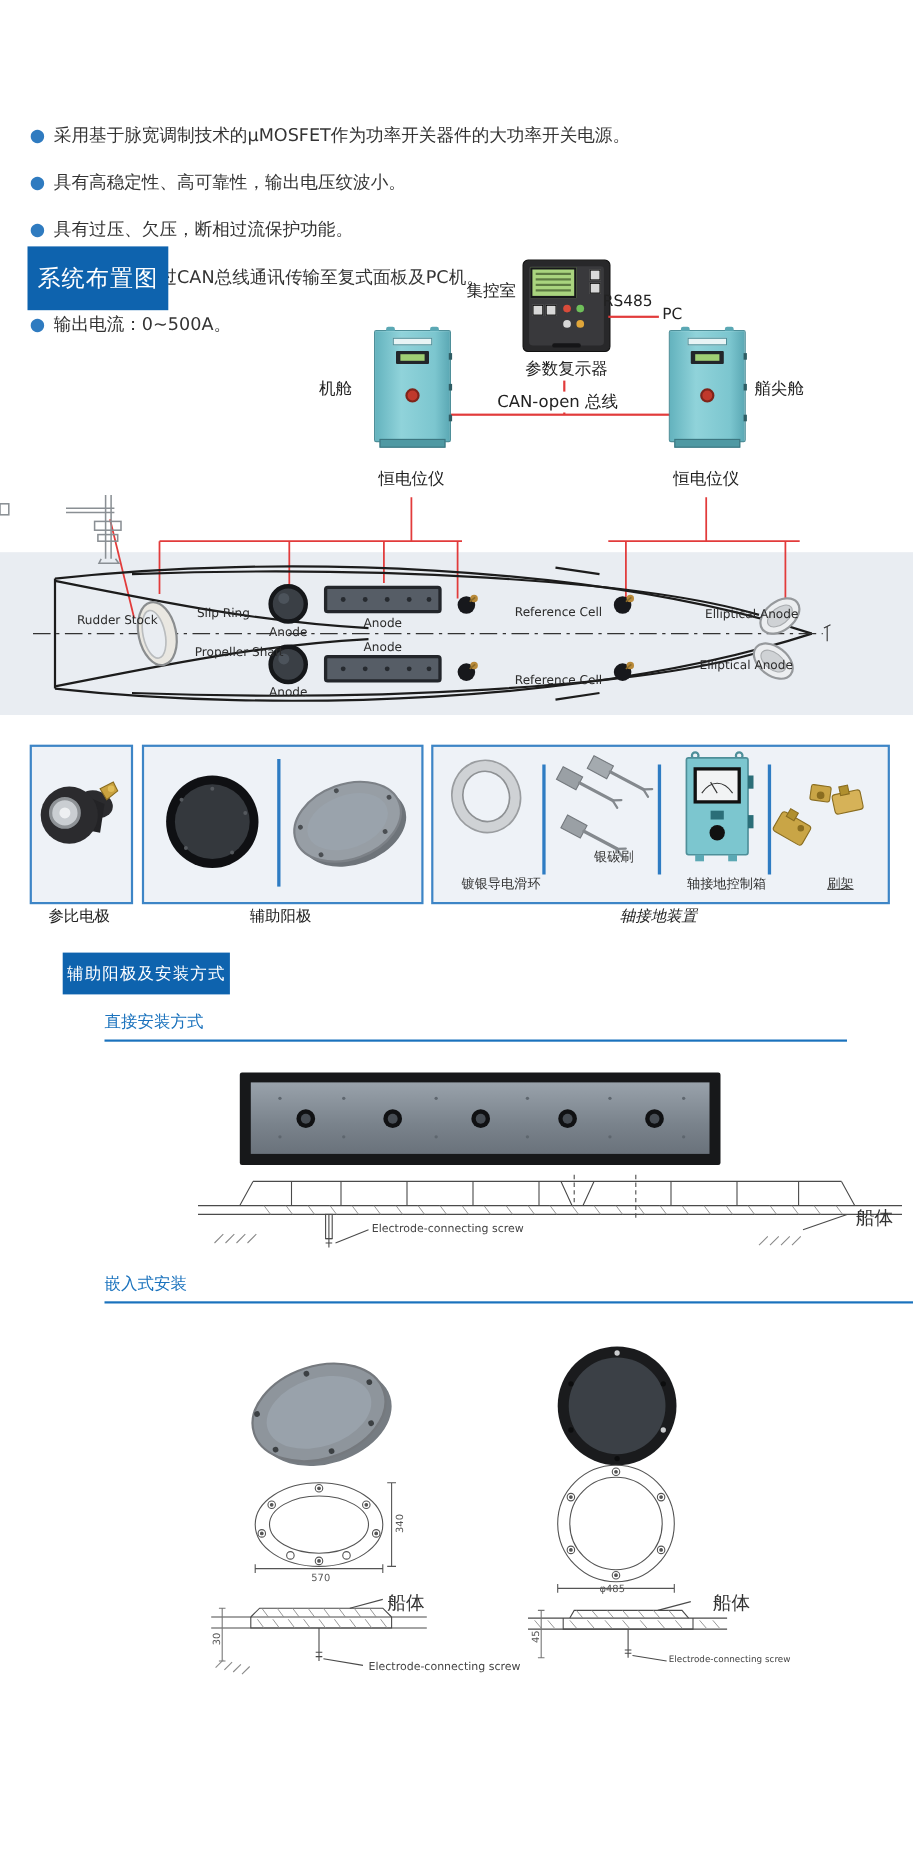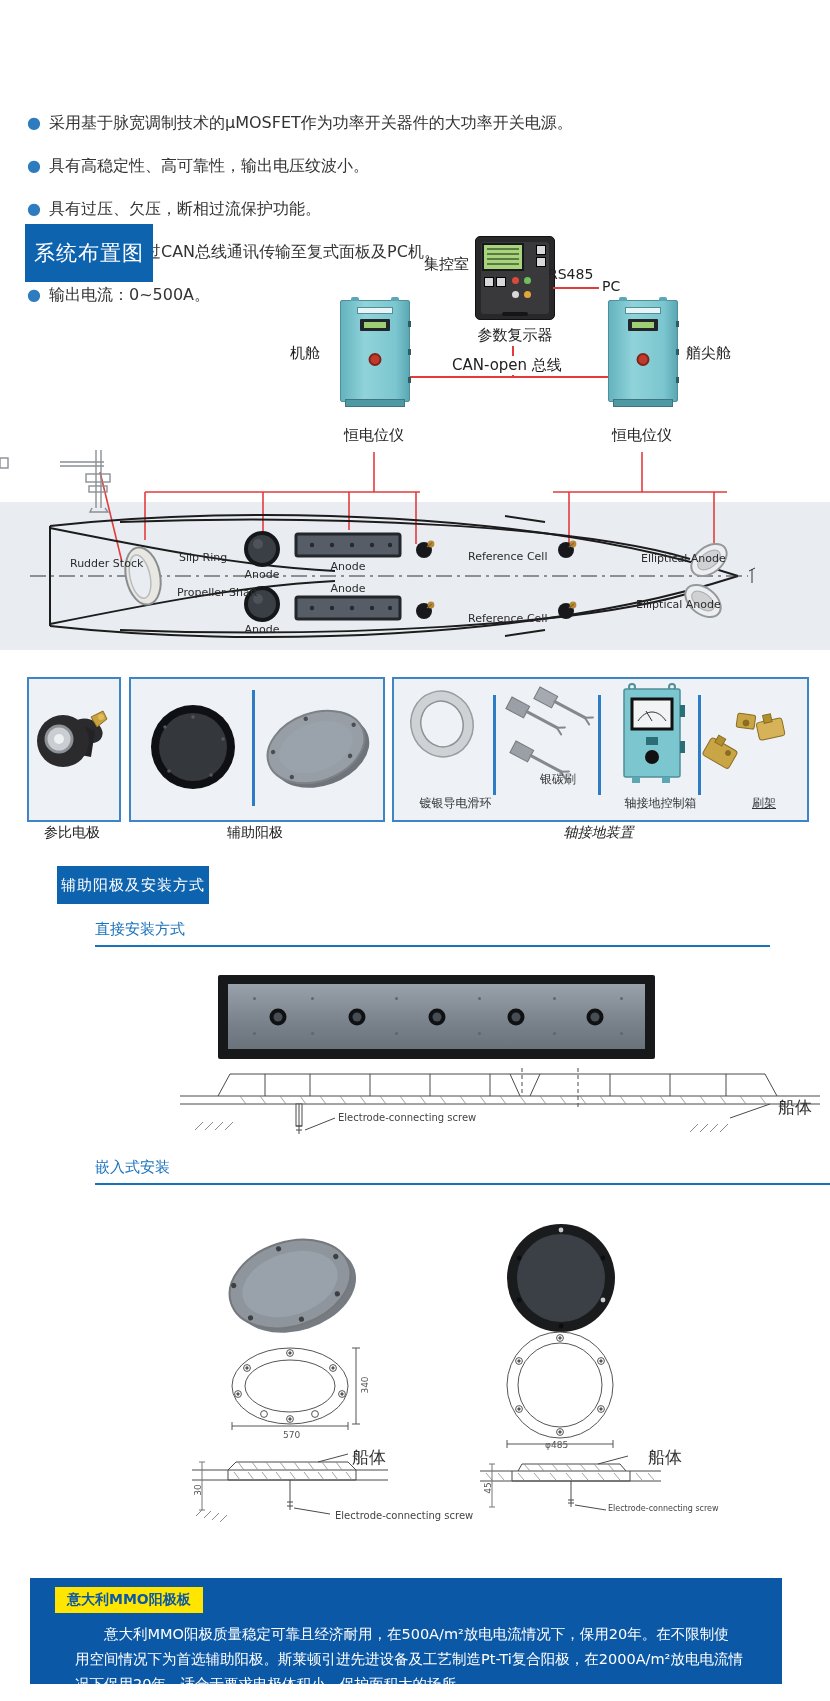--- a/index.html
+++ b/index.html
@@ -541,18 +541,14 @@
         <path d="M90,45 h6 M90,48 h6"></path>
       <path d="M97,50 L128,55"></path>
       <path d="M120,9 L150,1"></path>
       <path d="M14,9 V52 M11,9 h6 M11,52 h6" stroke="#777"></path>
     </g>
   </svg>
   <span class="hull-lbl" style="left:648px;top:1446px;">船体</span>
   <span class="dim" style="left:482px;top:1483px;transform:rotate(-90deg);">45</span>
   <span class="scrlbl" style="left:608px;top:1504px;font-size:8px;">Electrode-connecting screw</span>
 
-  <div class="mmo">
-    <div class="tag">意大利MMO阳极板</div>
-    <div class="body">意大利MMO阳极质量稳定可靠且经济耐用，在500A/m²放电电流情况下，保用20年。在不限制使用空间情况下为首选辅助阳极。斯莱顿引进先进设备及工艺制造Pt-Ti复合阳极，在2000A/m²放电电流情况下保用20年，适合于要求电极体积小，保护面积大的场所。</div>
-  </div>
 
 </div>
 
 </body></html>

